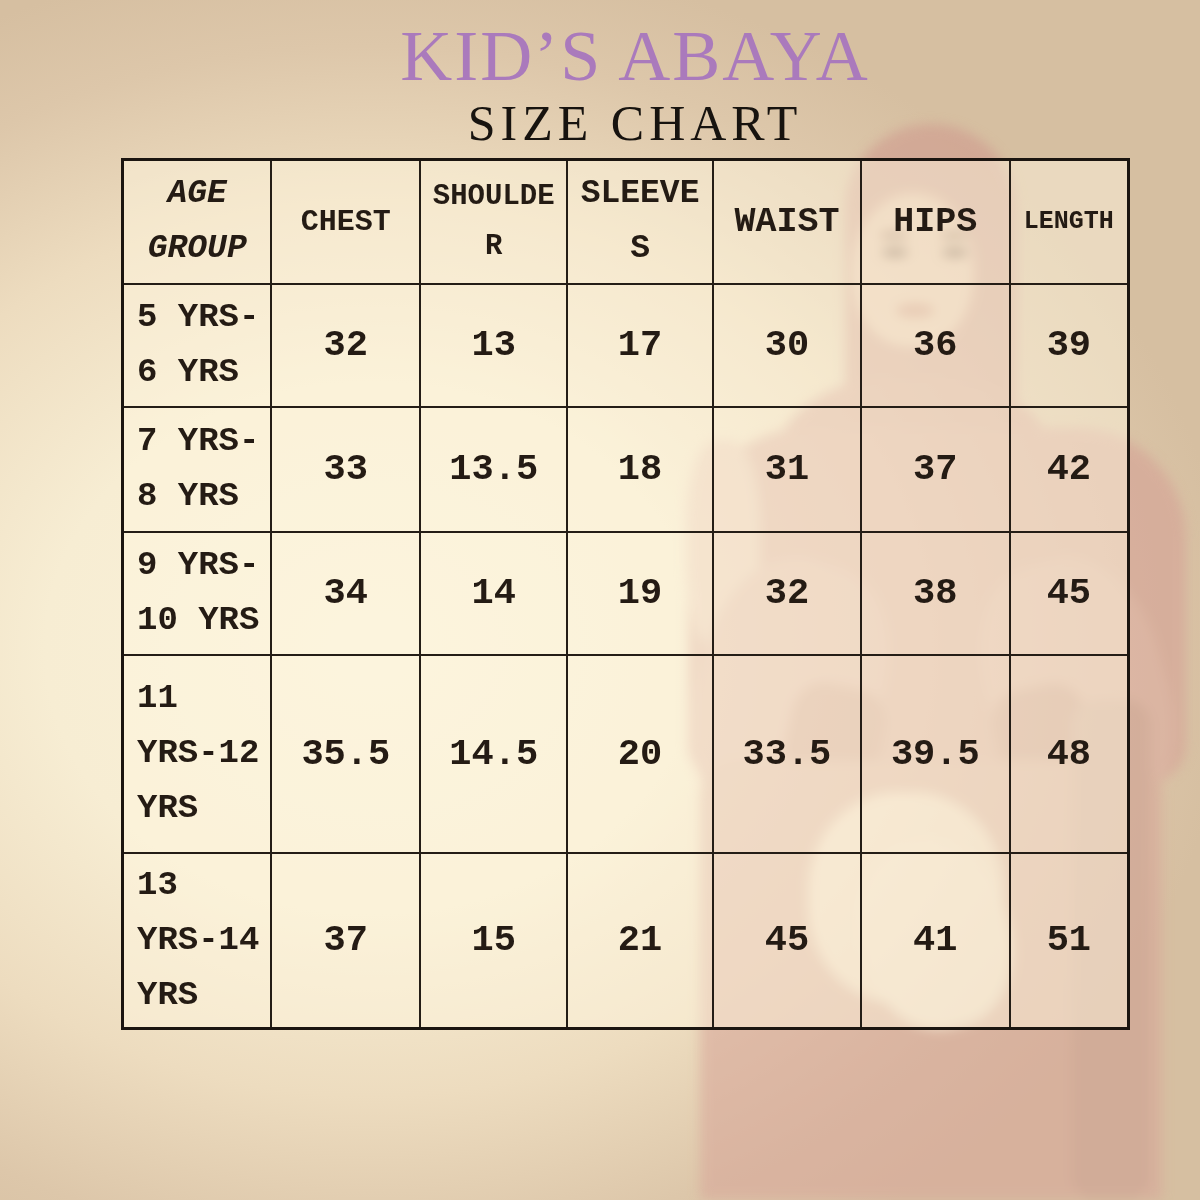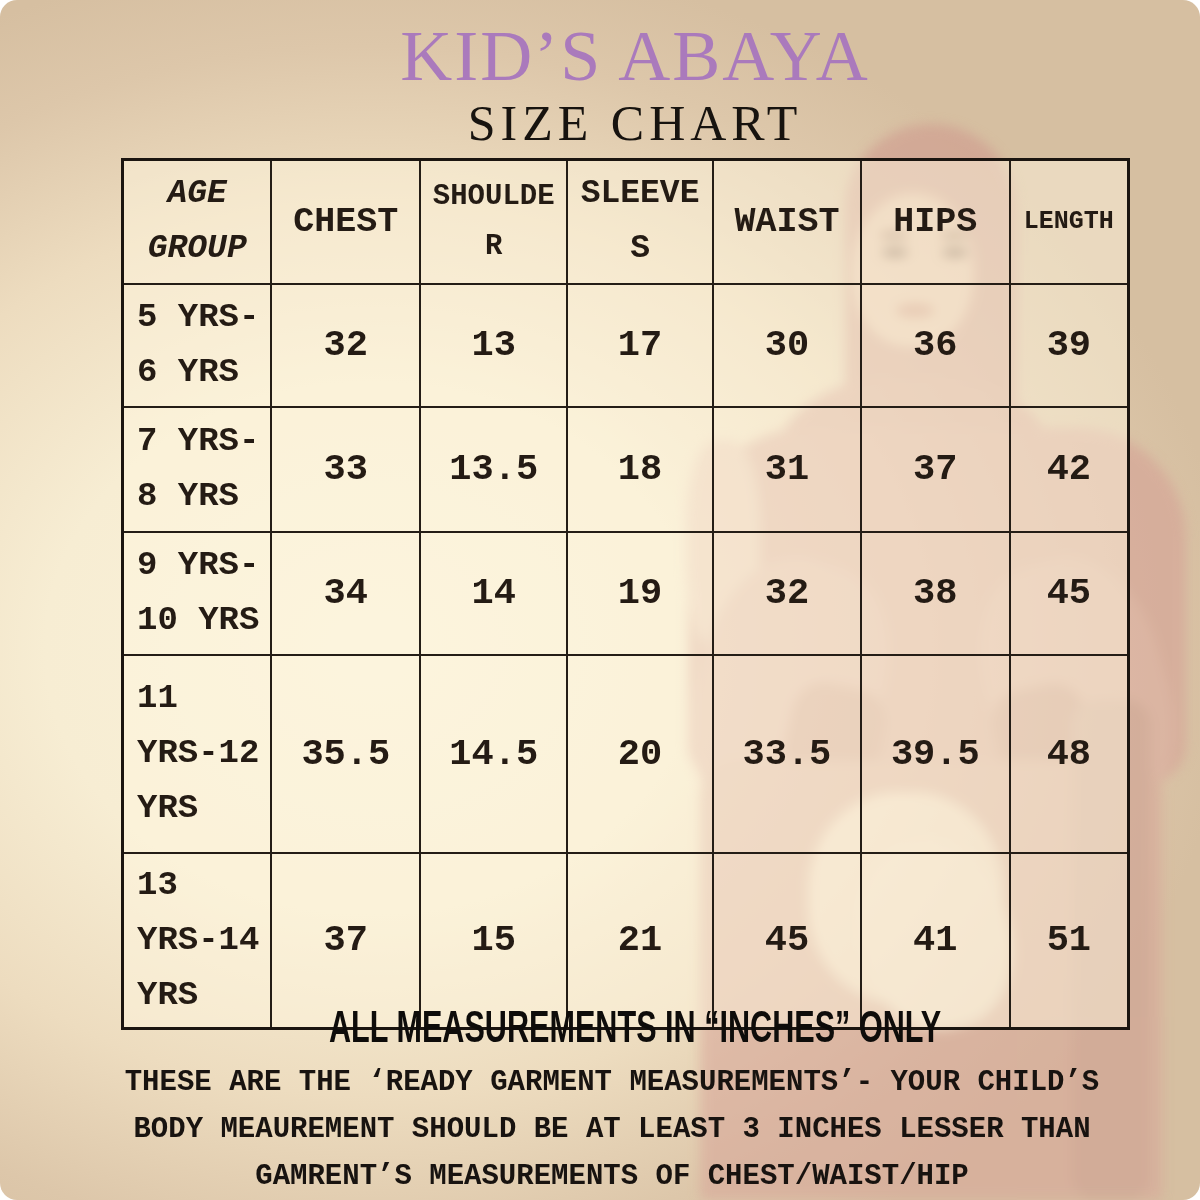--- a/index.html
+++ b/index.html
@@ -6,21 +6,20 @@
   html, body { width: 1200px; height: 1200px; }
   body { font-family: "Liberation Mono", monospace; overflow: hidden; }
 
   .canvas {
     position: relative;
     width: 1200px; height: 1200px;
     overflow: hidden;
     background:
       radial-gradient(ellipse 860px 700px at 31% 54%,
         #faf2db 0%, #f7edd3 38%, #eddcbf 64%, #ddc7aa 86%, #d6bfa1 100%);
-    border-radius: 17px;
   }
 
   
   .photo {
     position: absolute; left: 640px; top: 80px;
     width: 560px; height: 1120px;
     filter: blur(6px);
     opacity: 0.60;
     pointer-events: none;
   }
@@ -78,21 +77,21 @@
     overflow: hidden;
   }
   .size-table thead tr { height: 124px; }
   .size-table tbody tr.r0 { height: 123px; }
   .size-table tbody tr.r1 { height: 125px; }
   .size-table tbody tr.r2 { height: 123px; }
   .size-table tbody tr.r3 { height: 198px; }
   .size-table tbody tr.r4 { height: 176px; }
 
   .h-age      { font-size: 33px; line-height: 1.65; font-style: italic; }
-  .h-chest    { font-size: 35px; }
+  .h-chest    { font-size: 30px; }
   .h-shoulder { font-size: 29px; line-height: 1.7; word-break: break-all; padding: 0 6px; }
   .h-sleeves  { font-size: 33px; line-height: 1.65; word-break: break-all; padding: 0 6px; }
   .h-waist    { font-size: 35px; }
   .h-hips     { font-size: 35px; }
   .h-length   { font-size: 25px; }
 
   .size-table td.age {
     text-align: left; padding-left: 13px; padding-right: 6px;
     font-size: 34px; line-height: 1.62; margin-top: 24px;
   }
@@ -209,22 +208,14 @@
         <td class="val">37</td>
         <td class="val">15</td>
         <td class="val">21</td>
         <td class="val">45</td>
         <td class="val">41</td>
         <td class="val">51</td>
       </tr>
     </tbody>
   </table>
 
-  <div class="footer">
-    <div class="footer-headline">ALL MEASUREMENTS IN “INCHES” ONLY</div>
-    <div class="footer-note">
-      <div>THESE ARE THE ‘READY GARMENT MEASUREMENTS’- YOUR CHILD’S</div>
-      <div>BODY MEAUREMENT SHOULD BE AT LEAST 3 INCHES LESSER THAN</div>
-      <div>GAMRENT’S MEASUREMENTS OF CHEST/WAIST/HIP</div>
-    </div>
-  </div>
 
 </div>
 
 </body></html>

